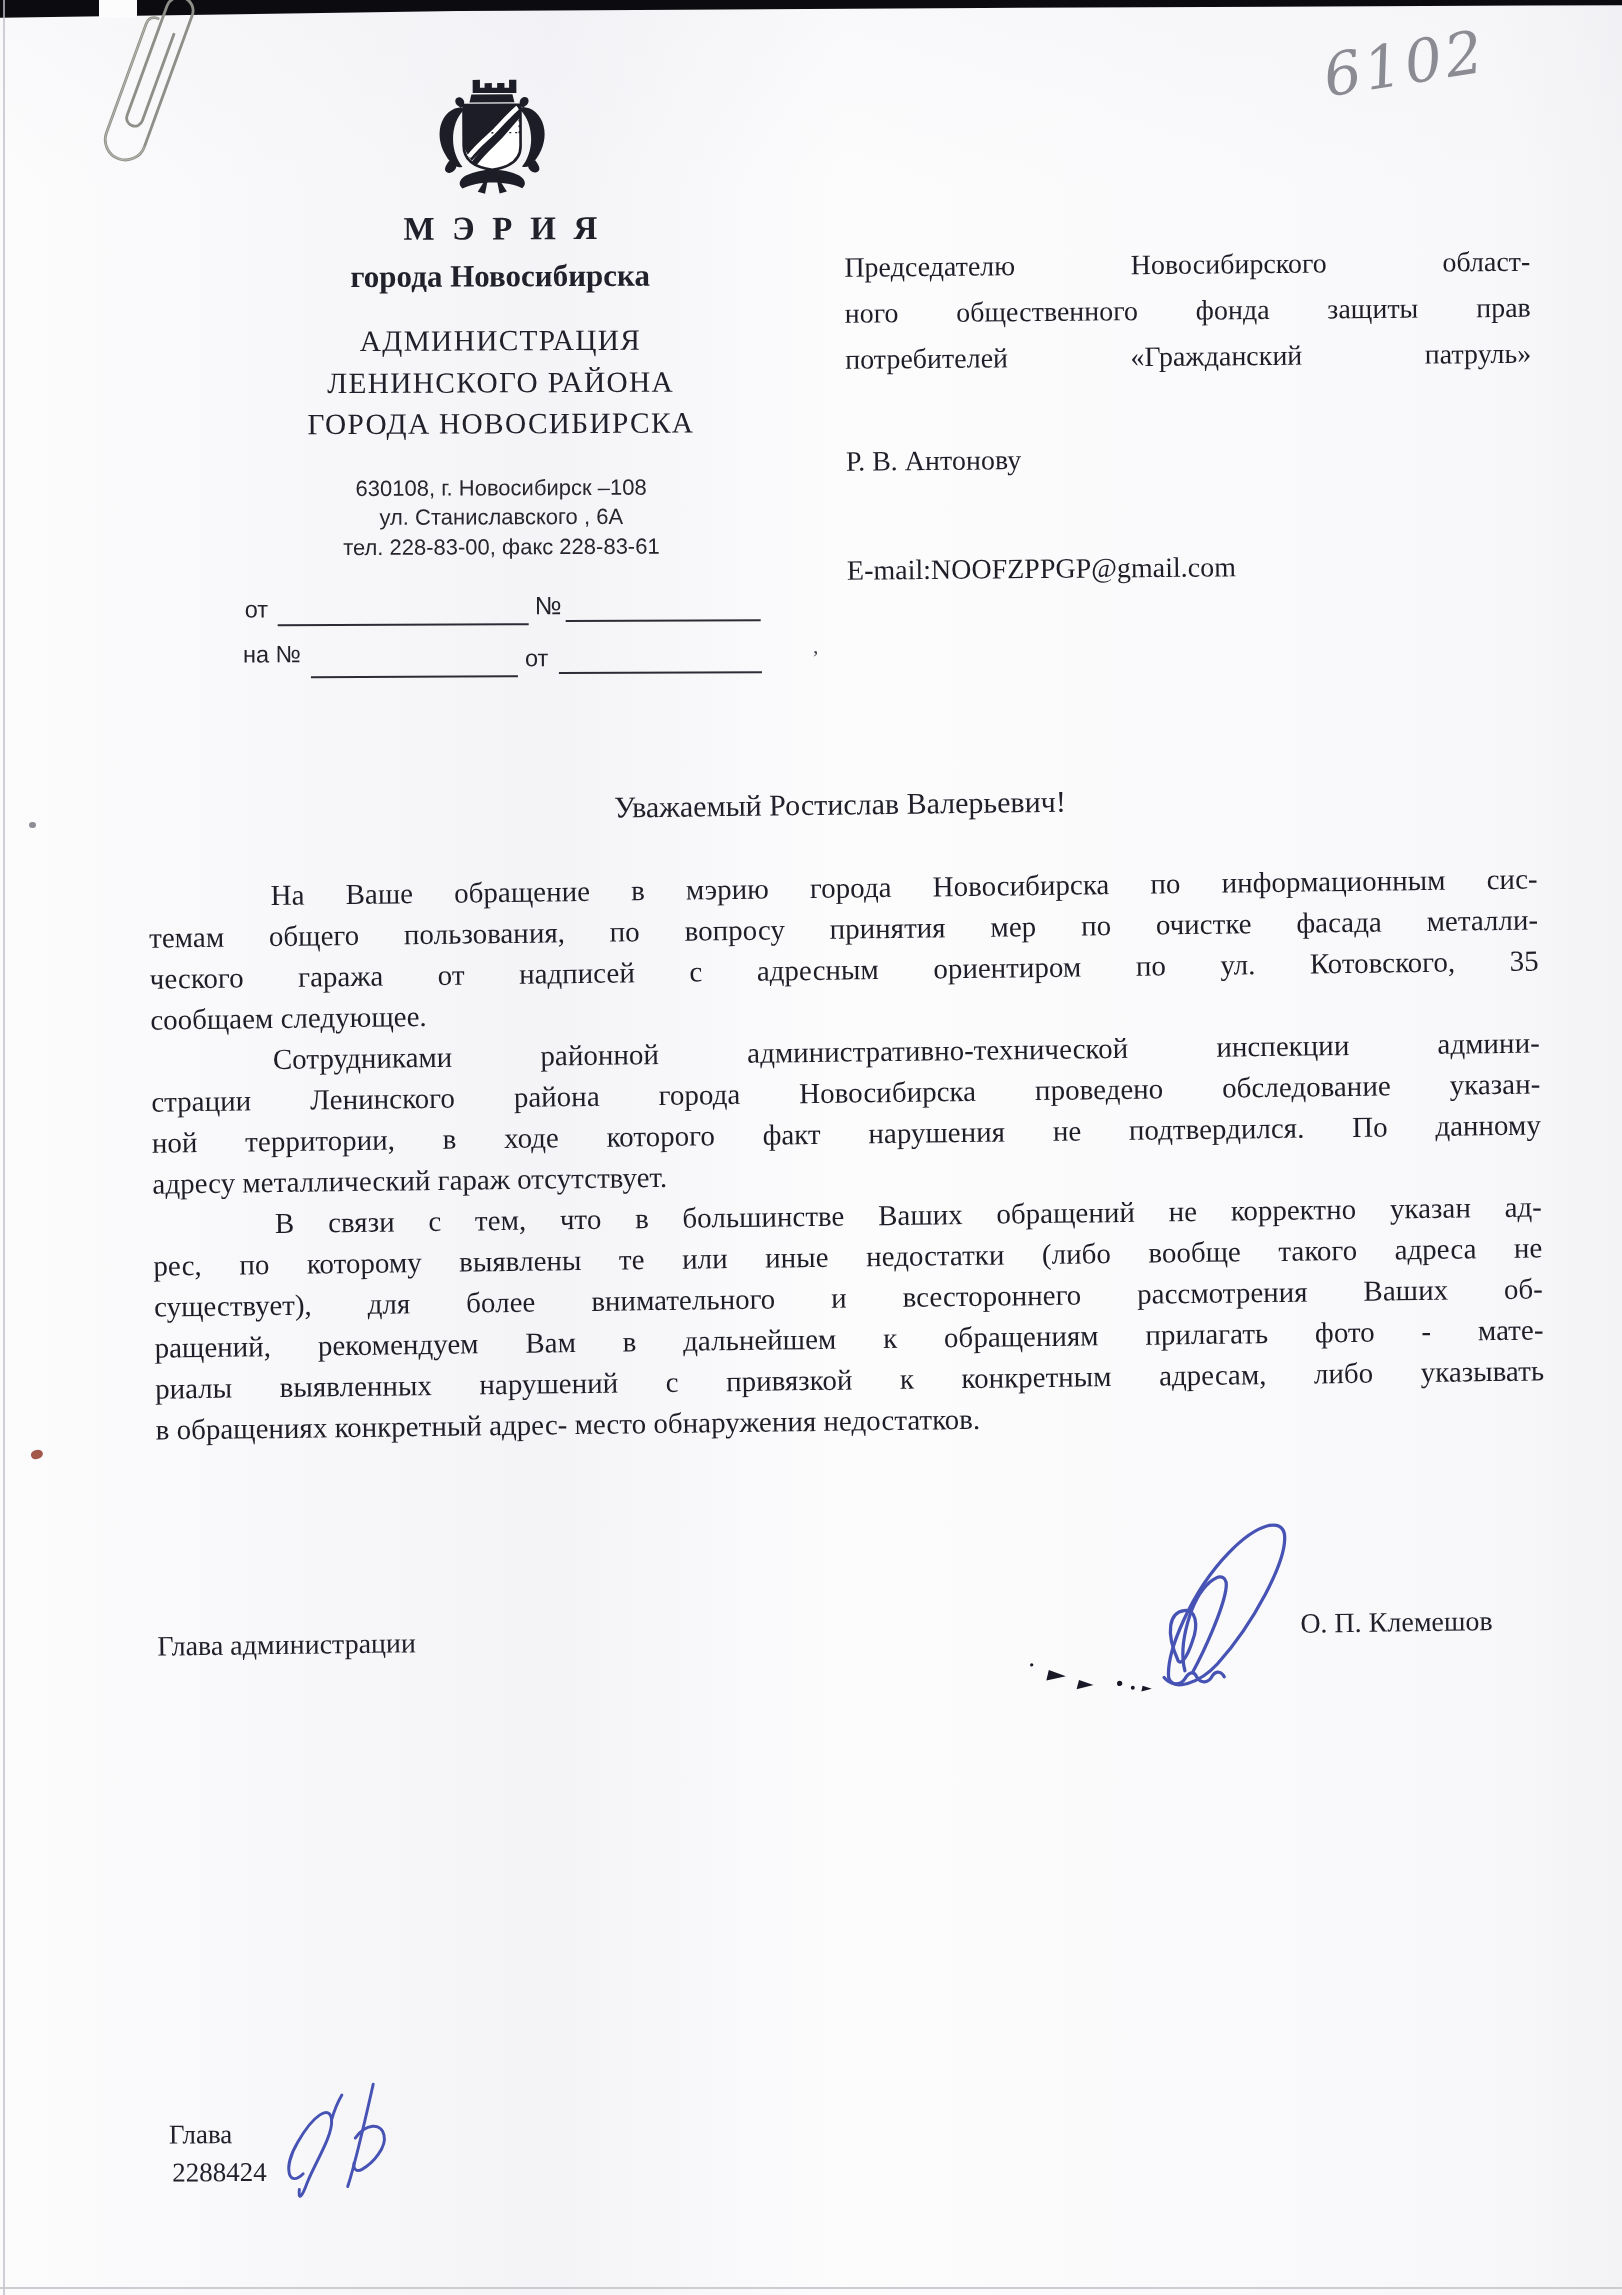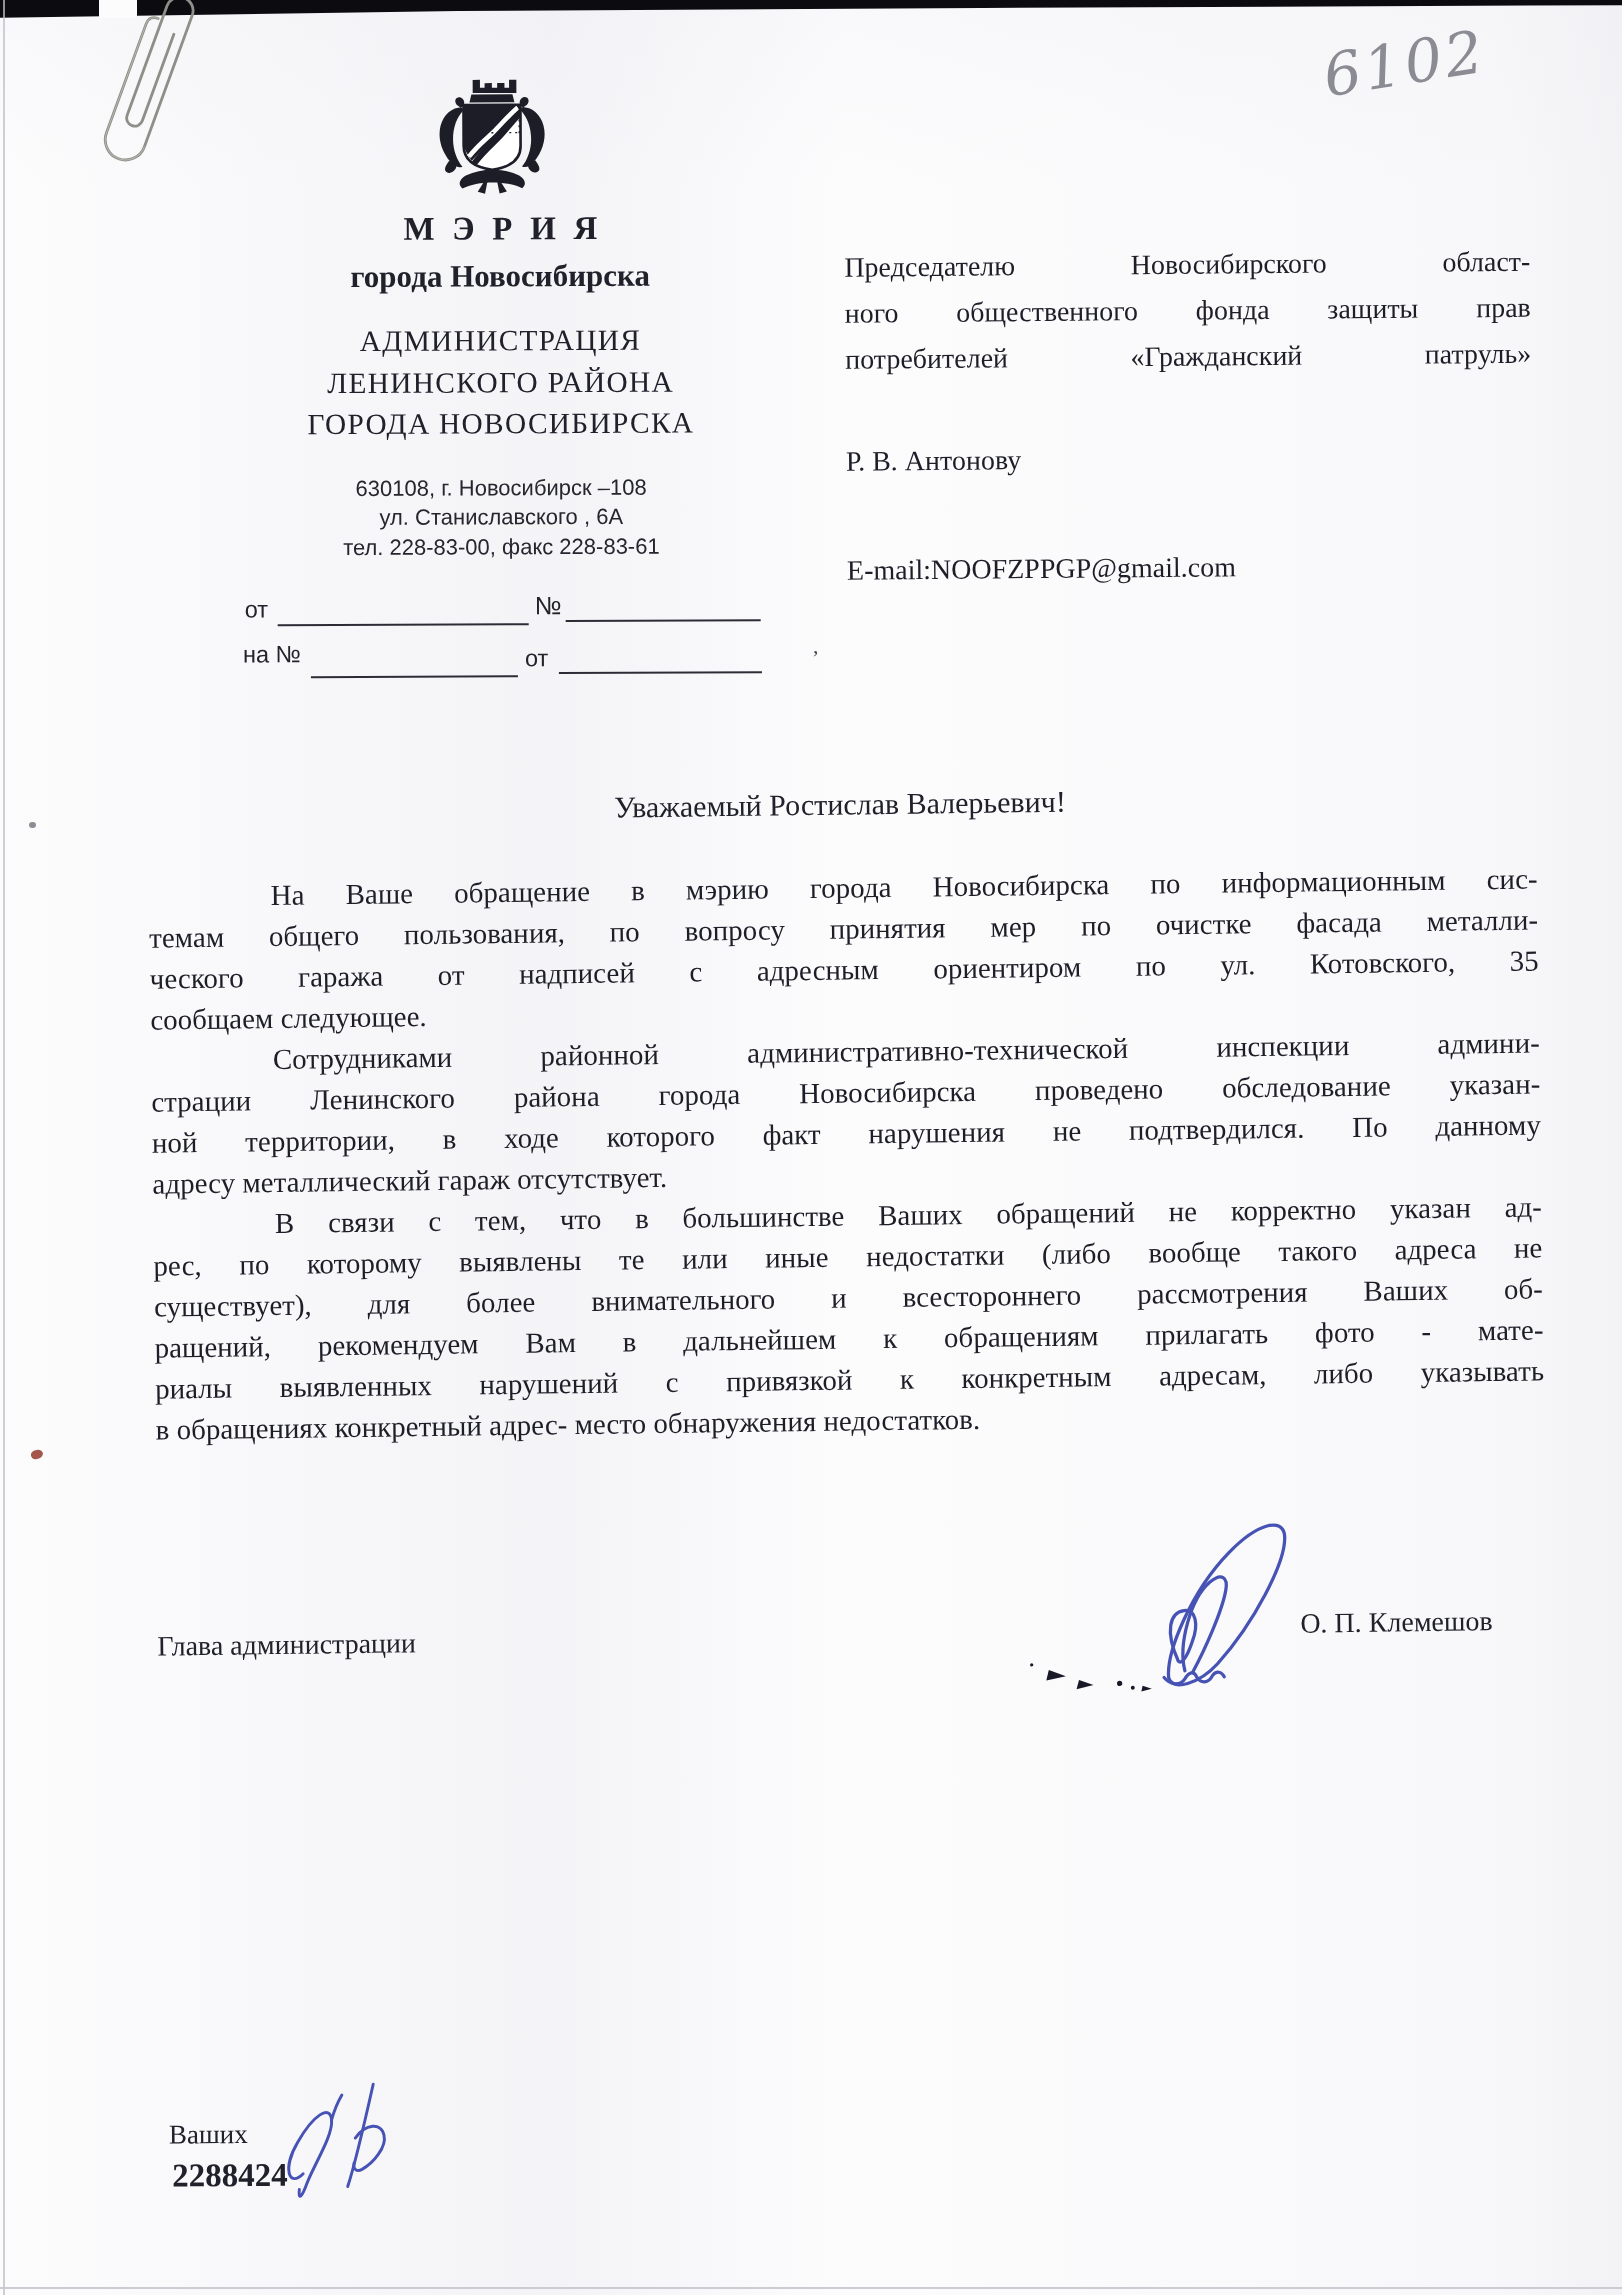--- a/index.html
+++ b/index.html
@@ -69,21 +69,21 @@
   .bl{text-align:justify;text-align-last:justify;}
   .bl.left{text-align-last:left;}
   .bl.ind{text-indent:122px;}
 
   
   .sig-pos{position:absolute;left:151px;top:1622px;font-size:28px;}
   .sig-name{position:absolute;left:1294px;top:1614px;font-size:28px;white-space:nowrap;}
 
   
   .exec-name{position:absolute;left:162px;top:2115px;font-size:27px;}
-  .exec-phone{position:absolute;left:165px;top:2153px;font-size:33px;font-weight:bold;}
+  .exec-phone{position:absolute;left:165px;top:2153px;font-size:27px;}
 
   svg{position:absolute;overflow:visible;}
   .arms-svg{left:427px;top:73px;}
   .clip-svg{left:98px;top:-19.6px;transform:rotate(20deg);transform-origin:50% 30%;}
   .sig-svg{left:1021px;top:1525px;}
   .ini-svg{left:262px;top:2055px;}
 </style>
 </head>
 <body>
 
@@ -190,21 +190,21 @@
       <path d="M78,242 l22,8 l-26,6 z"></path>
       <circle cx="140" cy="248" r="4"></circle>
       <circle cx="160" cy="255" r="3"></circle>
       <circle cx="6" cy="218" r="2.5"></circle>
       <path d="M175,252 l14,5 l-16,4 z"></path>
     </g>
   </svg>
 </div>
 
 <div class="layer exec-layer">
-  <div class="exec-name">Ваших</div>
+  <div class="exec-name">Глава</div>
   <div class="exec-phone">2288424</div>
   <svg class="ini-svg" width="157" height="157" viewBox="0 0 240 240">
     <g fill="none" stroke="#4753b4" stroke-width="4.5" stroke-linecap="round">
       <path d="M52,176 C30,198 20,168 44,128 C68,86 94,70 96,94 C98,118 70,160 58,190 C50,212 44,218 46,200"></path>
       <path d="M96,94 C100,80 106,66 112,56"></path>
       <path d="M160,40 C148,92 132,160 120,196"></path>
       <path d="M132,122 C148,100 172,98 176,118 C180,136 160,160 142,170 C134,174 128,170 130,160"></path>
     </g>
   </svg>
 </div>

